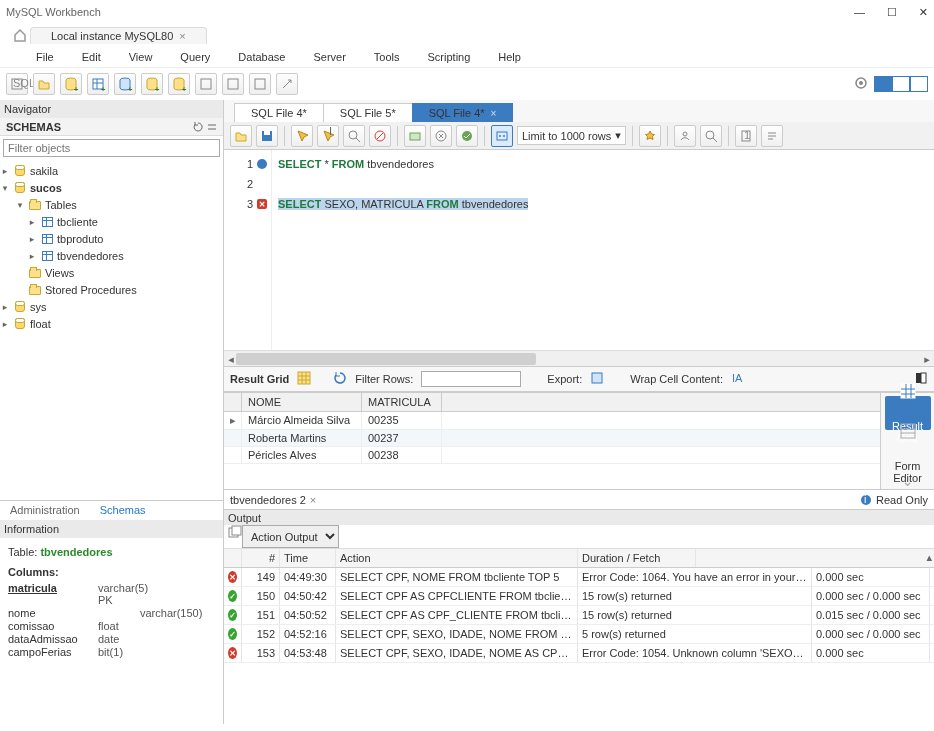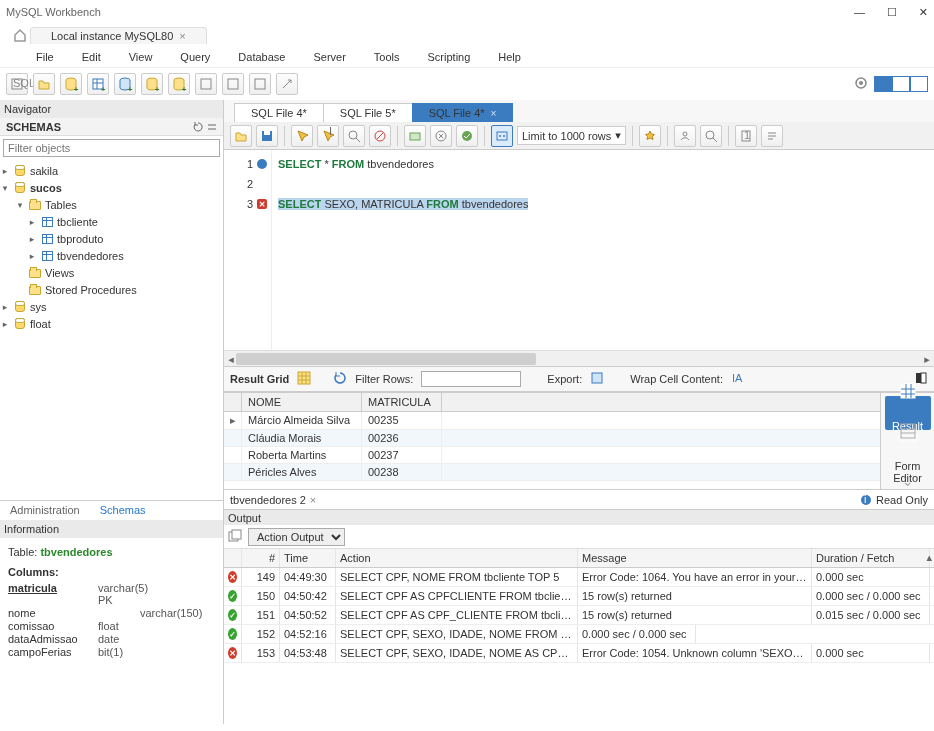--- a/index.html
+++ b/index.html
@@ -82,21 +82,21 @@
 .grow{display:flex;border-bottom:1px solid #eee}
 .grow div{padding:2px 6px;border-right:1px solid #eee}
 .grow:nth-child(even){background:#f2f7fc}
 .gside{width:54px;background:#f7f7f7;border-left:1px solid #ccc;display:flex;flex-direction:column;align-items:center}
 .gsbtn{width:46px;height:34px;margin:3px 0;display:flex;flex-direction:column;align-items:center;justify-content:center;gap:20px;font-size:9px;color:#555;border-radius:2px;cursor:pointer}
 .gsbtn.active{background:#3b7bbf;color:#fff}
 .objtabs{height:20px;border-top:1px solid #ccc;display:flex;align-items:center;justify-content:space-between;padding:0 6px;background:#fff}
 .objtabs .ot{color:#444;display:flex;align-items:center;gap:4px}
 .objtabs .ro{color:#333;display:flex;align-items:center;gap:4px}
 .outputhead{height:16px;background:#eaeaea;padding:0 4px;color:#666;display:flex;align-items:center;border-top:1px solid #ccc}
-.outputbar{height:24px;display:flex;align-items:center;gap:6px;padding:0 4px;border-bottom:1px solid #ddd}
+.outputbar{height:24px;display:flex;padding:0 4px;border-bottom:1px solid #ddd}
 .outputbar select{border:1px solid #aaa;padding:1px 4px;font-size:11px}
 .outgrid{overflow:auto}
 .oghead{display:flex;background:#f5f5f5;border-bottom:1px solid #ccc;position:relative}
 .oghead div,.ogrow div{padding:3px 4px;border-right:1px solid #e5e5e5;overflow:hidden;white-space:nowrap;text-overflow:ellipsis}
 .ogrow{display:flex;border-bottom:1px solid #eee;align-items:center}
 .st{width:18px;display:flex;align-items:center;justify-content:center}
 .stico{width:12px;height:12px;border-radius:50%;display:flex;align-items:center;justify-content:center;color:#fff;font-size:8px;font-weight:bold}
 .stico.ok{background:#36a52f}
 .stico.err{background:#d13b2c}
 .c-num{width:38px;text-align:right}
@@ -535,25 +535,20 @@
           <div style="width:80px">MATRICULA</div>
         </div>
         <div id="gridrows">
             <div class="grow">
               <div class="rowmark">▸</div>
               <div style="width:120px">Márcio Almeida Silva</div>
               <div style="width:80px">00235</div>
             </div>
             <div class="grow">
               <div class="rowmark"></div>
-              <div style="width:120px">Cláudia Morais</div>
-              <div style="width:80px">00236</div>
-            </div>
-            <div class="grow">
-              <div class="rowmark"></div>
               <div style="width:120px">Roberta Martins</div>
               <div style="width:80px">00237</div>
             </div>
             <div class="grow">
               <div class="rowmark"></div>
               <div style="width:120px">Péricles Alves</div>
               <div style="width:80px">00238</div>
             </div>
           </div>
       </div>
@@ -605,21 +600,20 @@
             <rect x="4" y="1" width="9" height="9" fill="#fff" stroke="#888"></rect>
           </svg></span>
       <select><option>Action Output</option></select>
     </div>
     <div class="outgrid">
       <div class="oghead">
         <div class="st"></div>
         <div class="c-num">#</div>
         <div class="c-time">Time</div>
         <div class="c-act">Action</div>
-        <div class="c-msg">Message</div>
         <div class="c-dur">Duration / Fetch</div>
         <span style="position:absolute;right:2px;top:2px;color:#666">▴</span>
       </div>
       <div id="outrows">
           <div class="ogrow">
             <div class="st">
               <span class="stico err">✕</span>
             </div>
             <div class="c-num">149</div>
             <div class="c-time">04:49:30</div>
@@ -647,20 +641,21 @@
             <div class="c-msg">15 row(s) returned</div>
             <div class="c-dur">0.015 sec / 0.000 sec</div>
           </div>
           <div class="ogrow">
             <div class="st">
               <span class="stico ok">✓</span>
             </div>
             <div class="c-num">152</div>
             <div class="c-time">04:52:16</div>
             <div class="c-act">SELECT CPF, SEXO, IDADE, NOME FROM tbc...</div>
+            <div class="c-msg">5 row(s) returned</div>
             <div class="c-dur">0.000 sec / 0.000 sec</div>
           </div>
           <div class="ogrow">
             <div class="st">
               <span class="stico err">✕</span>
             </div>
             <div class="c-num">153</div>
             <div class="c-time">04:53:48</div>
             <div class="c-act">SELECT CPF, SEXO, IDADE, NOME AS CPFC...</div>
             <div class="c-msg">Error Code: 1054. Unknown column 'SEXOCLI' i...</div>

